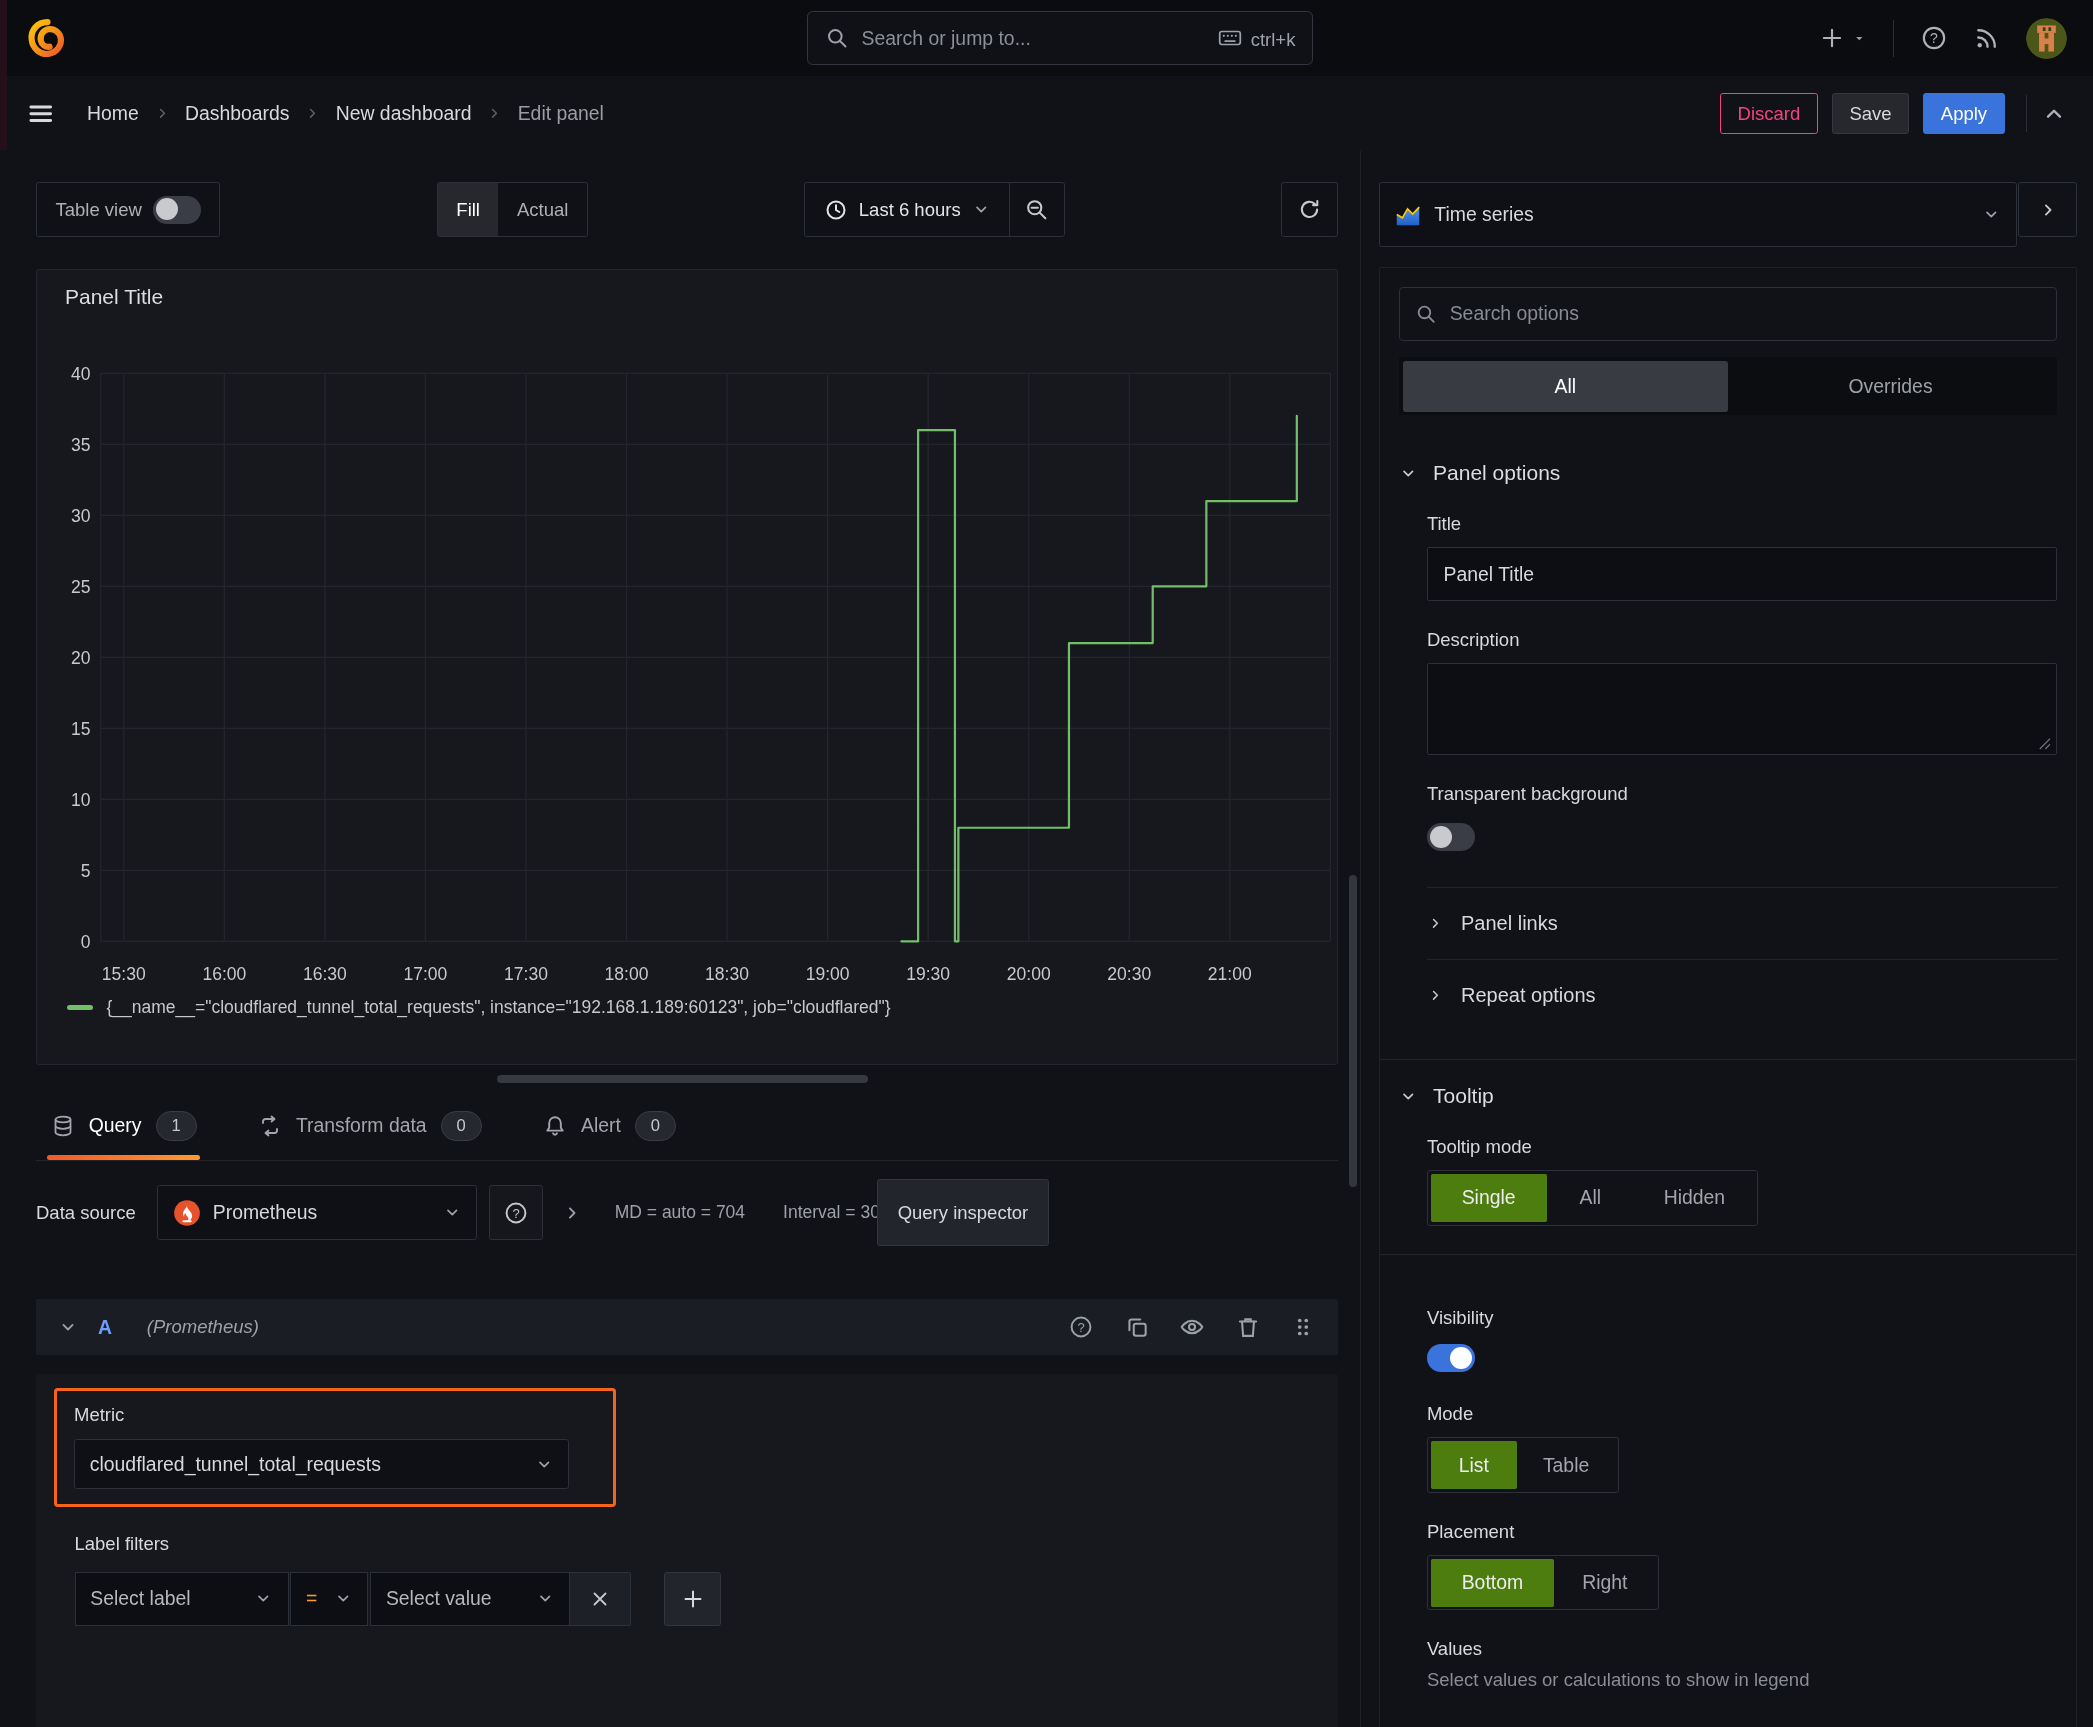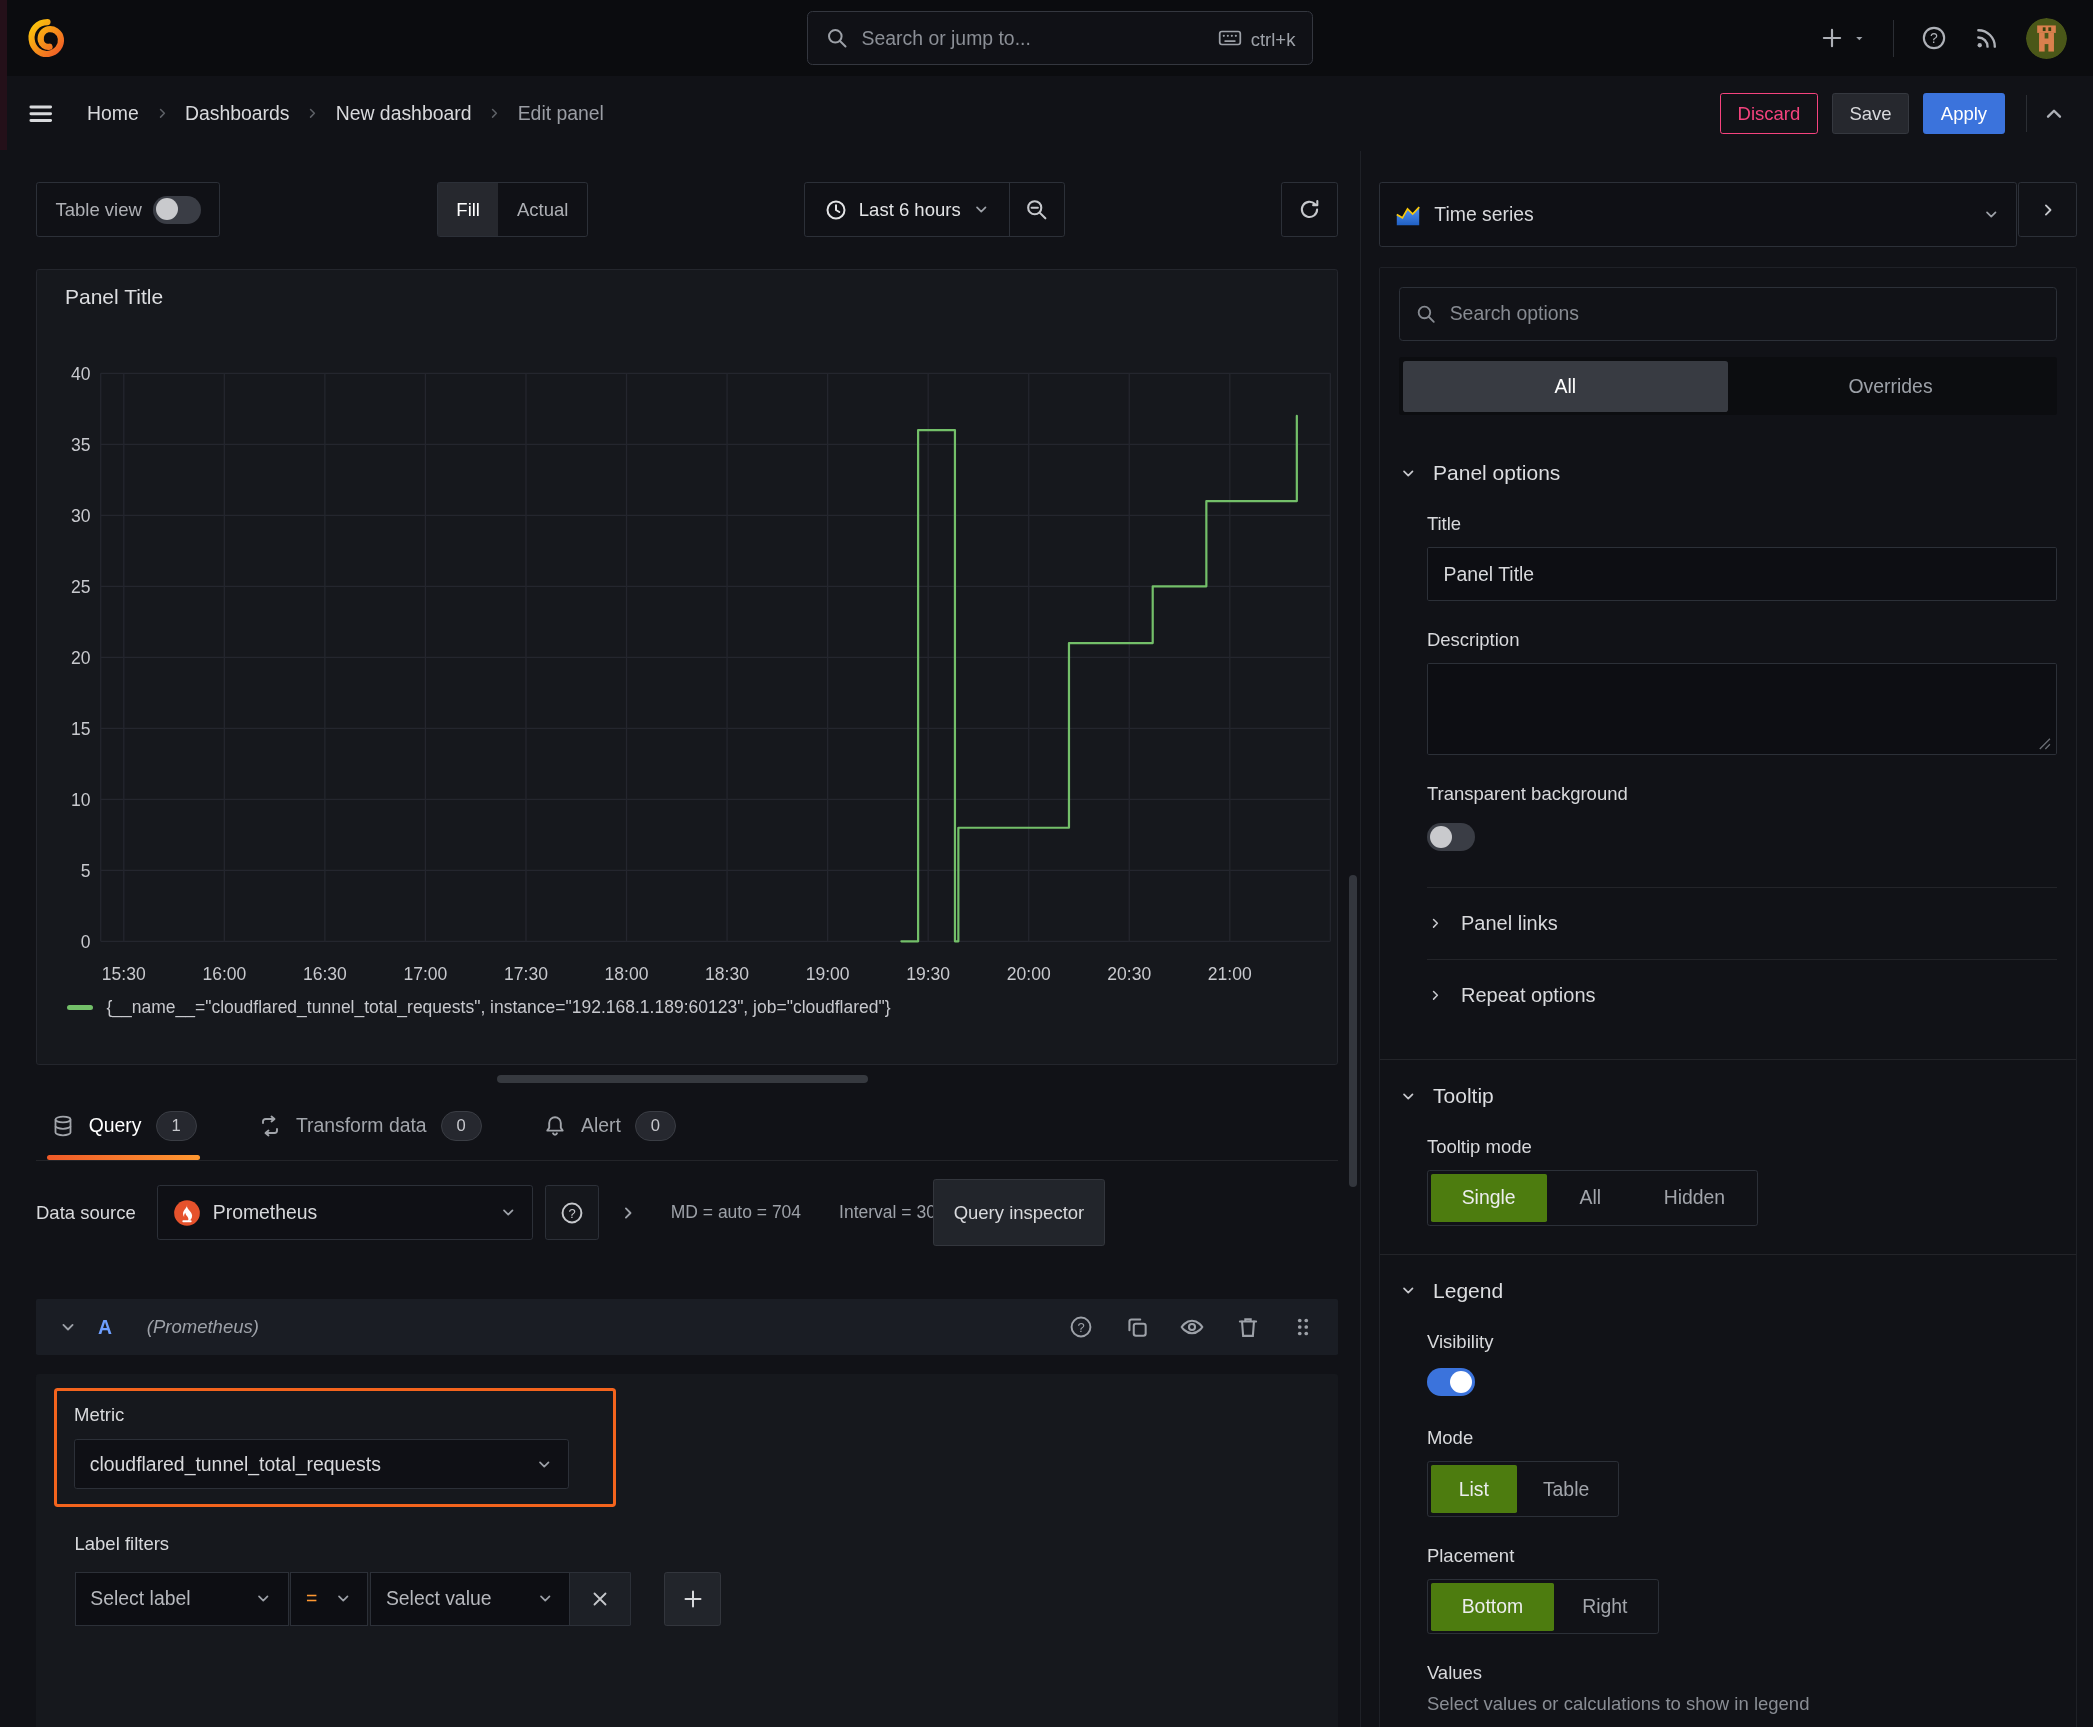--- a/index.html
+++ b/index.html
@@ -554,21 +554,21 @@
                 <use href="#i-bell"></use>
               </svg>
             </span>
           <span>Alert</span>
           <span class="badge">0</span>
         </div>
       </div>
 
       <div class="ds-row">
         <span class="ds-label">Data source</span>
-        <div class="select" style="width:376px">
+        <div class="select" style="width:320px">
           <span class="icon">
               <svg width="28" height="28" viewBox="0 0 30 30">
                 <use href="#i-flame"></use>
               </svg>
             </span>
           <span>Prometheus</span>
           <span class="caret icon">
               <svg width="18.5" height="18.5" viewBox="0 0 20 20">
                 <use href="#i-chev-d"></use>
               </svg>
@@ -787,28 +787,20 @@
             <div class="lab">Tooltip mode</div>
             <div class="seg">
               <div class="on" style="padding:0 31px">Single</div>
               <div style="padding:0 33px">All</div>
               <div style="padding:0 29.5px">Hidden</div>
             </div>
           </div>
         </section>
 
         <section class="sect bt" style="padding-bottom:55px">
-          <div class="sec-head">
-            <span class="icon">
-                <svg width="18.5" height="18.5" viewBox="0 0 20 20">
-                  <use href="#i-chev-d"></use>
-                </svg>
-              </span>
-            <span class="txt">Legend</span>
-          </div>
           <div class="field">
             <div class="lab">Visibility</div>
             <span class="tgl on" style="margin-top:3.7px;display:inline-block"></span>
           </div>
           <div class="field">
             <div class="lab">Mode</div>
             <div class="seg">
               <div class="on" style="padding:0 28px">List</div>
               <div style="padding:0 26px">Table</div>
             </div>

